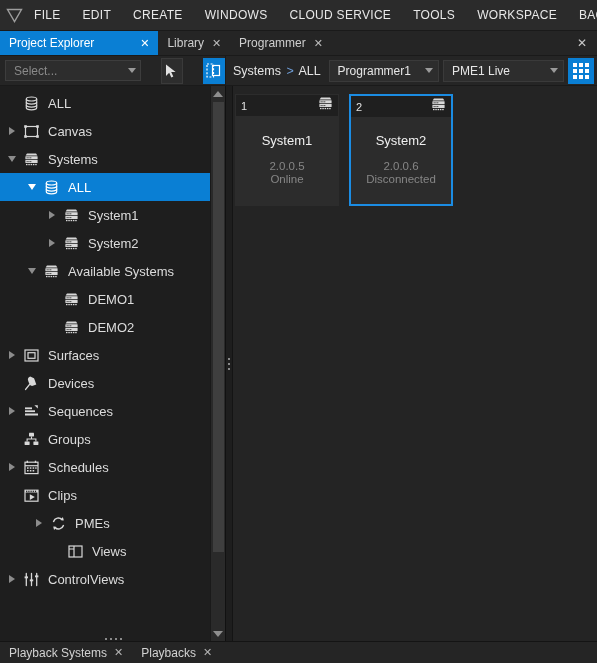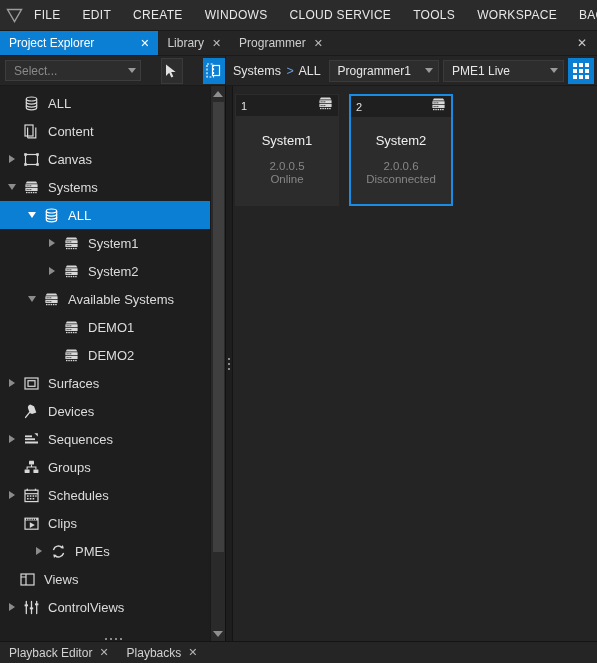--- a/index.html
+++ b/index.html
@@ -306,32 +306,20 @@
                   <ellipse cx="8.5" cy="4" rx="5.2" ry="2"></ellipse>
                   <path d="M3.3 4v8.8c0 1.1 2.33 2 5.2 2s5.2-.9 5.2-2V4"></path>
                   <path d="M3.3 7.1c0 1.1 2.33 2 5.2 2s5.2-.9 5.2-2"></path>
                   <path d="M3.3 10.1c0 1.1 2.33 2 5.2 2s5.2-.9 5.2-2"></path>
                 </g>
               </svg>
             </span>
             <span class="nlabel">ALL</span>
           </div>
           <div class="node" style="padding-left: 4px;">
-            <span class="arrow"></span>
-            <span class="nicon">
-              <svg width="17" height="17" viewBox="0 0 17 17">
-                <g fill="none" stroke="#d8d8d8" stroke-width="1.2">
-                  <rect x="2" y="2" width="8" height="11"></rect>
-                  <path d="M4.6 14.8V4.6M4.6 14.8h8.2V4.6"></path>
-                </g>
-              </svg>
-            </span>
-            <span class="nlabel">Content</span>
-          </div>
-          <div class="node" style="padding-left: 4px;">
             <span class="arrow">
               <span class="tri-r"></span>
             </span>
             <span class="nicon">
               <svg width="17" height="17" viewBox="0 0 17 17">
                 <g stroke="#d8d8d8" stroke-width="1.2" fill="none">
                   <rect x="2.5" y="3.5" width="12" height="10"></rect>
                 </g>
                 <g fill="#d8d8d8">
                   <rect x="1.2" y="2.2" width="2.6" height="2.6"></rect>
@@ -653,21 +641,21 @@
                   <path d="M13.4 10.6A5 5 0 0 1 5 12.4"></path>
                 </g>
                 <g fill="#d8d8d8">
                   <path d="M12.9 2.1l.9 3.4-3.4-.6z"></path>
                   <path d="M4.1 14.9l-.9-3.4 3.4.6z"></path>
                 </g>
               </svg>
             </span>
             <span class="nlabel">PMEs</span>
           </div>
-          <div class="node" style="padding-left: 0;">
+          <div class="node" style="padding-left: 0; margin-left: 48px;">
             <span class="arrow"></span>
             <span class="nicon">
               <svg width="17" height="17" viewBox="0 0 17 17">
                 <g fill="none" stroke="#d8d8d8" stroke-width="1.2">
                   <rect x="2" y="3" width="13" height="11"></rect>
                   <path d="M7 3v11M2 6h5"></path>
                 </g>
               </svg>
             </span>
             <span class="nlabel">Views</span>
@@ -787,20 +775,20 @@
             </div>
           </div>
         </div>
     </div>
 
   </div>
 </div>
 
 <div class="bottombar">
   <div class="btab">
-    <span>Playback Editor</span>
+    <span>Playback Systems</span>
     <span class="btab-x">✕</span>
   </div>
   <div class="btab">
     <span>Playbacks</span>
     <span class="btab-x">✕</span>
   </div>
 </div>
 
 </body></html>

